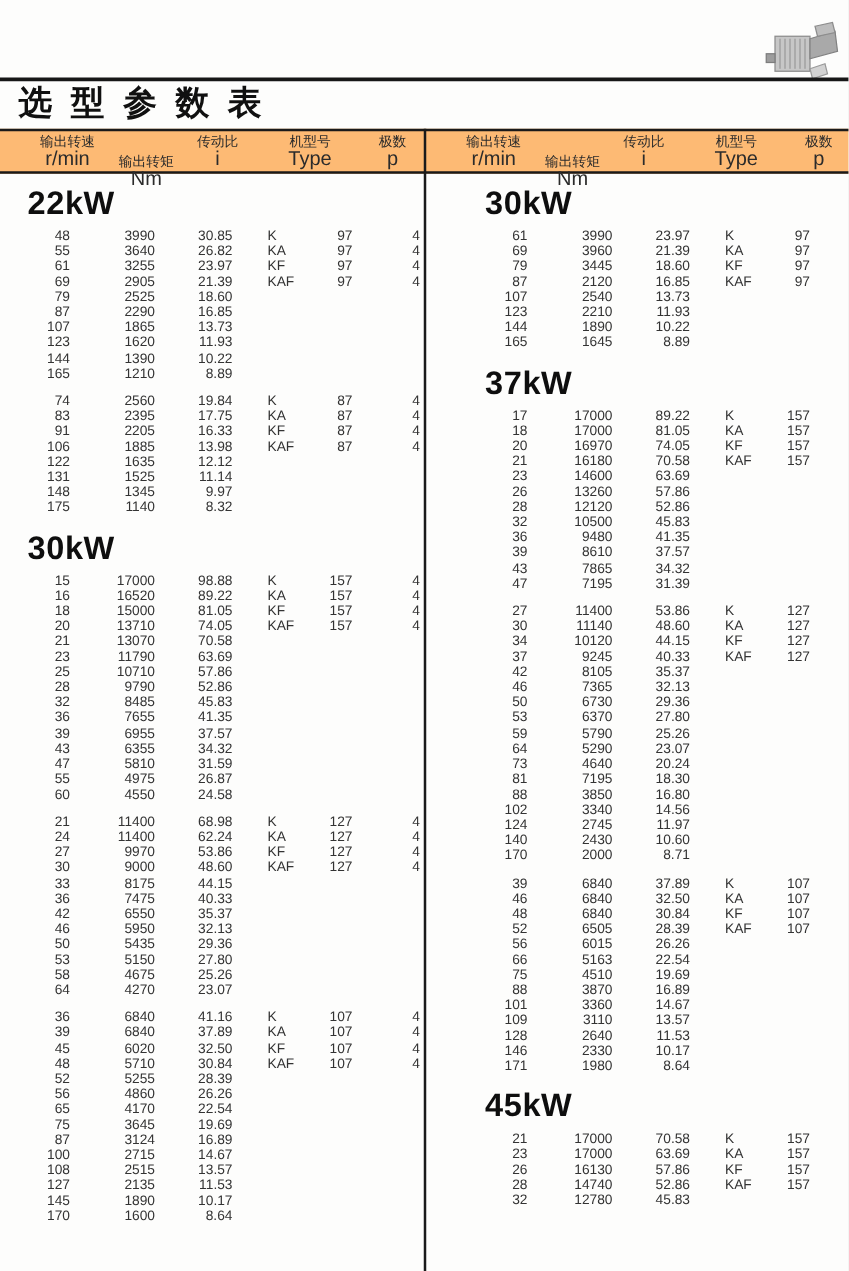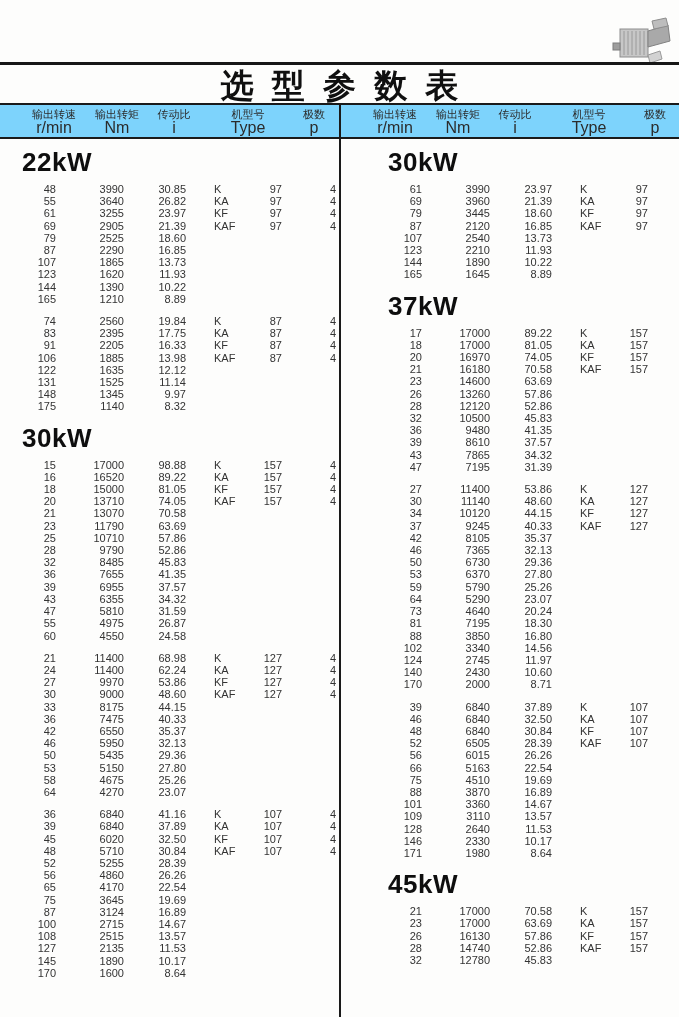--- a/index.html
+++ b/index.html
@@ -2,35 +2,35 @@
 <html><head>
 <meta charset="utf-8">
 <style>
   html,body{margin:0;padding:0;background:#e8e8e8;}
   .page{
     position:relative;width:679px;height:1017px;background:#fdfdfc;
     overflow:hidden;font-family:"Liberation Sans",sans-serif;color:#2e2e2e;
   }
   .top-rule{position:absolute;top:62px;left:0;width:679px;height:3px;background:#171717;}
   .page-title{
-    position:absolute;top:64px;left:0;width:100%;text-align:center;
-    font-size:33px;font-weight:bold;color:#101010;
+    position:absolute;top:64px;left:0;width:100%;text-align:left;
+    font-size:27px;font-weight:bold;color:#101010;
     letter-spacing:0.55em;text-indent:0.55em;white-space:nowrap;
   }
   .photo{position:absolute;top:13px;right:7px;width:60px;height:54px;}
   .header-band{
     position:absolute;top:103px;left:0;width:679px;height:36px;box-sizing:border-box;
     border-top:2px solid #1a1a1a;border-bottom:2px solid #1a1a1a;
-    display:flex;background:#7dd3fc;
+    display:flex;background:#fdba74;
   }
   .header-half{width:339px;box-sizing:border-box;display:flex;padding-left:20px;padding-top:3px;}
   .header-half.right{padding-left:22px;}
   .hcol{text-align:center;font-size:11px;line-height:13px;color:#2b2b2b;}
   .hcol:nth-child(1){width:68px;}
-  .hcol:nth-child(2){width:58px;}
+  .hcol:nth-child(2){width:58px;margin-top:16px;}
   .hcol:nth-child(3){width:56px;}
   .hcol:nth-child(4){width:92px;}
   .hcol:nth-child(5){width:40px;}
   .hunit{font-size:16px;line-height:13px;}
   .center-divider{position:absolute;left:339px;top:103px;width:2px;height:914px;background:#1a1a1a;}
   .content{position:absolute;top:139px;left:0;width:679px;display:flex;gap:28px;}
   .col{width:339px;box-sizing:border-box;}
   .col.right{padding-left:2px;}
   .section-title{
     font-size:26px;line-height:30px;font-weight:bold;color:#0e0e0e;

